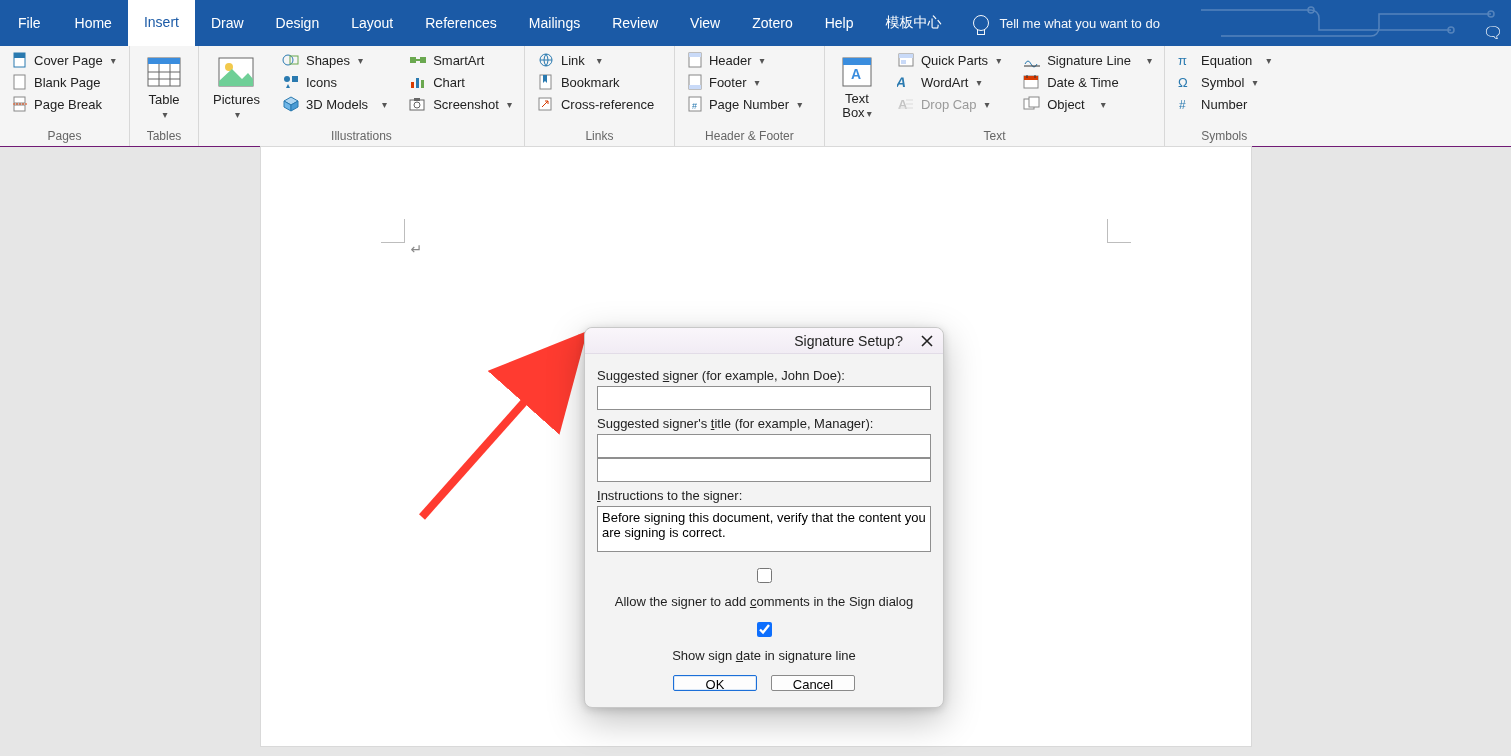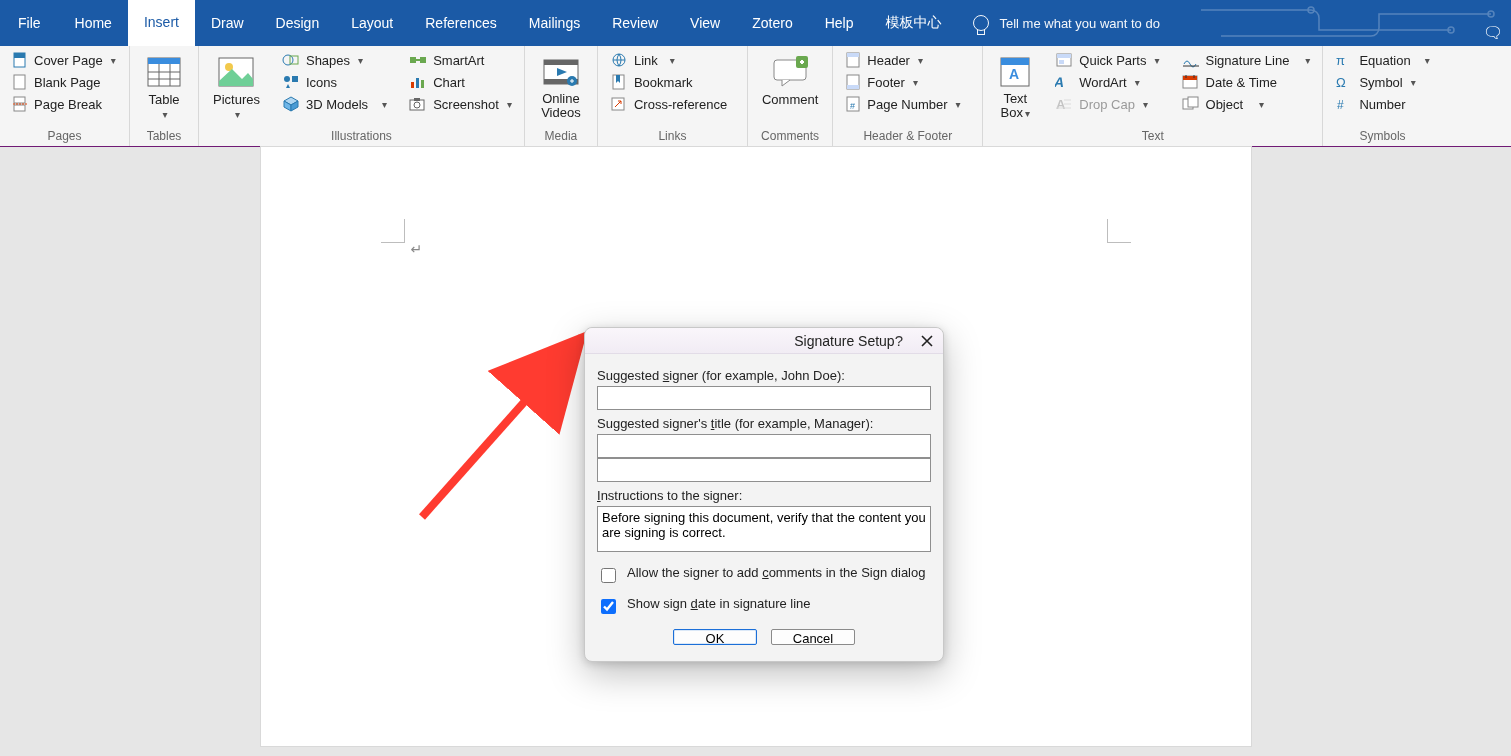--- a/index.html
+++ b/index.html
@@ -121,21 +121,21 @@
   .dialog .body { padding: 8px 12px 12px 12px; }
   .dialog label { display:block; margin: 6px 0 3px 0; color:#222; }
   .dialog input[type=text] {
     width:100%; height:24px; border:1px solid #8f8f8f; background:#fff; padding:2px 4px;
     font-family:inherit; font-size:13px;
   }
   .dialog textarea {
     width:100%; height:46px; border:1px solid #8f8f8f; background:#fff; padding:3px 4px;
     font-family:inherit; font-size:13px; resize:none;
   }
-  .dialog .chk { display:flex; align-items:flex-start; gap:8px; margin-top:10px; }
+  .dialog .chk { display:flex; align-items:center; gap:8px; margin-top:10px;flex-direction:column; }
   .dialog .chk input { width:15px; height:15px; accent-color:#0d6efd; }
   .dialog .btnrow { display:flex; justify-content:center; gap:14px; padding:12px 0 4px 0; }
   .dialog .btnrow button {
     width:84px; height:16px; border:1px solid #8a8a8a; background:#fdfdfd;
     font-family:inherit; font-size:13px; border-radius:2px;
   }
   .dialog .btnrow button.primary { border:1px solid #1b6fd8; box-shadow: inset 0 0 0 1px rgba(27,111,216,.15); }
 
   u.ak { text-decoration: underline; }
 
@@ -288,38 +288,20 @@
               <rect x="5" y="2" width="6" height="3" fill="#666"></rect>
             </svg>
           <span>Screenshot</span>
             <span class="caret">▾</span>
         </div>
       </div>
     </div>
     <div class="group-label">Illustrations</div>
   </div>
 
-  <div class="group">
-    <div class="group-body">
-      <div class="bigbtn" style="min-width:60px">
-        <span class="icon-lg">
-          <svg width="36" height="30">
-              <rect x="1" y="3" width="34" height="24" fill="#fff" stroke="#666"></rect>
-              <rect x="1" y="3" width="34" height="5" fill="#666"></rect>
-              <rect x="1" y="22" width="34" height="5" fill="#666"></rect>
-              <polygon points="14,11 24,15 14,19" fill="#2a7ab0"></polygon>
-              <circle cx="29" cy="24" r="5" fill="#2a7ab0"></circle>
-              <path d="M27 24 H31 M29 22 V26" stroke="#fff"></path>
-            </svg>
-        </span>
-        <span style="text-align:center;line-height:1.1"><span>Online<br>Videos</span></span>
-      </div>
-    </div>
-    <div class="group-label">Media</div>
-  </div>
 
   <div class="group" style="min-width:150px">
     <div class="group-body">
       <div class="vstack">
         <div class="btn small">
           <svg width="18" height="16">
               <circle cx="9" cy="8" r="6" fill="none" stroke="#2a7ab0"></circle>
               <path d="M3 8 H15 M9 2 Q13 8 9 14 M9 2 Q5 8 9 14" fill="none" stroke="#2a7ab0"></path>
             </svg>
           <span>Link</span>
@@ -337,36 +319,20 @@
               <rect x="2" y="2" width="12" height="12" fill="#fff" stroke="#888"></rect>
               <path d="M5 11 L11 5 M8 5 H11 V8" fill="none" stroke="#d83b01"></path>
             </svg>
           <span>Cross-reference</span>
         </div>
       </div>
     </div>
     <div class="group-label">Links</div>
   </div>
 
-  <div class="group">
-    <div class="group-body">
-      <div class="bigbtn">
-        <span class="icon-lg">
-          <svg width="40" height="32">
-              <rect x="2" y="4" width="32" height="20" rx="3" fill="#fff" stroke="#888"></rect>
-              <path d="M10 24 L10 30 L18 24" fill="#fff" stroke="#888"></path>
-              <rect x="24" y="0" width="12" height="12" rx="2" fill="#6aa84f"></rect>
-              <path d="M28 6 H32 M30 4 V8" stroke="#fff" stroke-width="2"></path>
-            </svg>
-        </span>
-        <span>Comment</span>
-      </div>
-    </div>
-    <div class="group-label">Comments</div>
-  </div>
 
   <div class="group" style="min-width:150px">
     <div class="group-body">
       <div class="vstack">
         <div class="btn small">
           <svg width="16" height="16">
               <rect x="2" y="1" width="12" height="14" fill="#fff" stroke="#888"></rect>
               <rect x="2" y="1" width="12" height="4" fill="#c9daf8"></rect>
             </svg>
           <span>Header</span>

